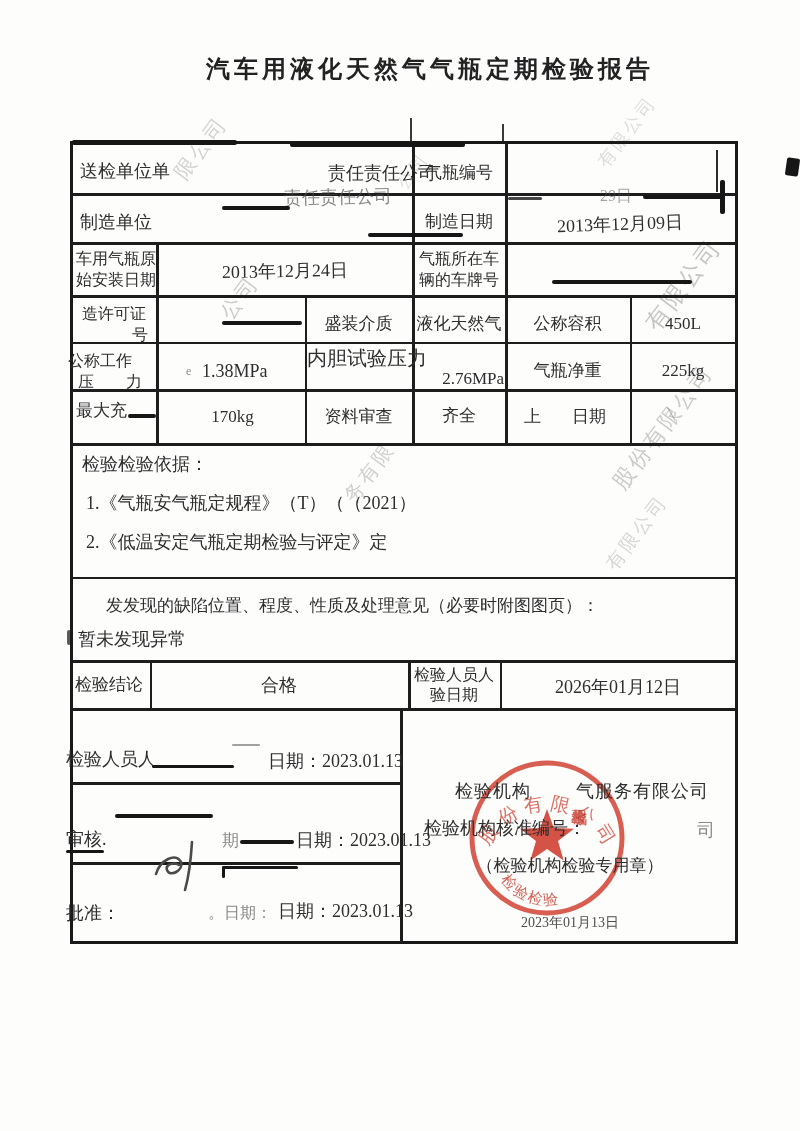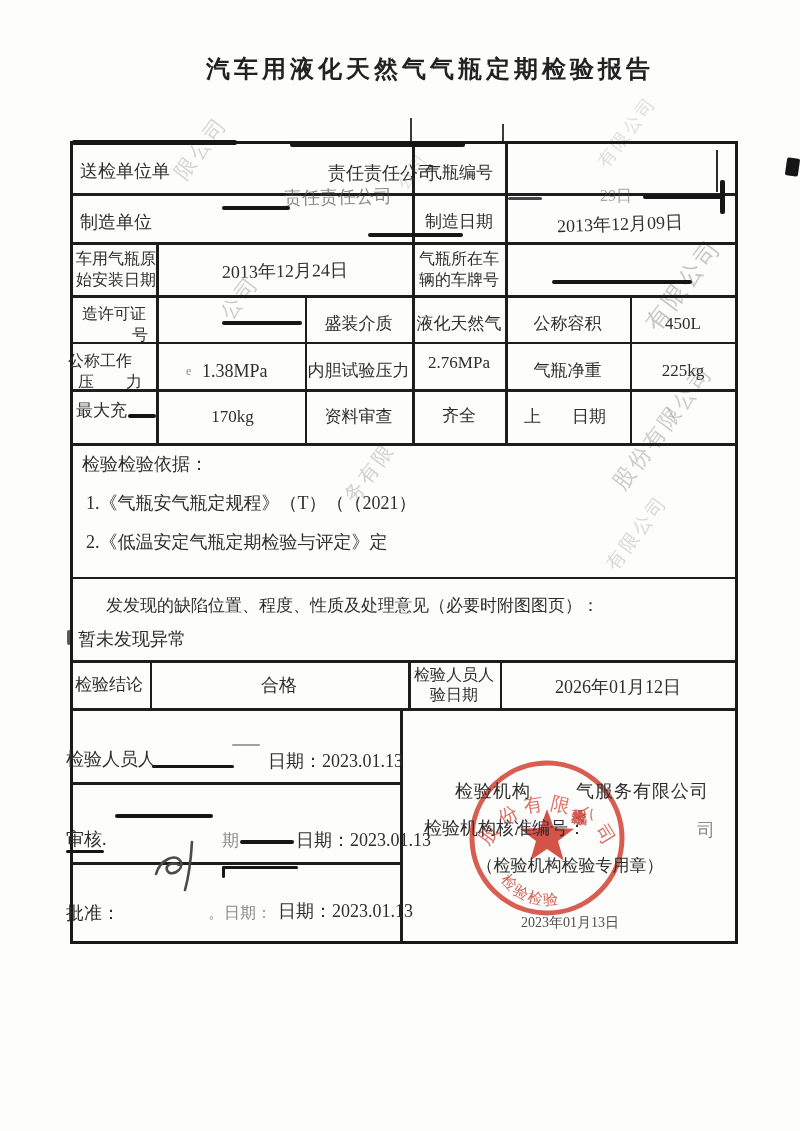--- a/index.html
+++ b/index.html
@@ -94,22 +94,22 @@
   <div class="stroke" style="left:222px;top:321px;width:80px;height:4px;"></div>
   <div class="t c" style="left:307px;top:313px;width:103px;font-size:17px;">盛装介质</div>
   <div class="t c" style="left:414px;top:313px;width:90px;font-size:17px;">液化天然气</div>
   <div class="t c" style="left:507px;top:313px;width:121px;font-size:17px;">公称容积</div>
   <div class="t c" style="left:632px;top:313px;width:102px;font-size:17px;">450L</div>
 
   <div class="t" style="left:68px;top:351px;font-size:16px;">公称工作</div>
   <div class="t" style="left:78px;top:372px;font-size:16px;">压　　力</div>
   <div class="t ghost" style="left:186px;top:364px;font-size:12px;">e</div>
   <div class="t" style="left:202px;top:360px;font-size:18px;">1.38MPa</div>
-  <div class="t c" style="left:307px;top:360px;width:103px;font-size:17px;">内胆试验压力</div>
-  <div class="t c" style="left:414px;top:352px;width:90px;font-size:17px;">2.76MPa</div>
+  <div class="t c" style="left:307px;top:346px;width:103px;font-size:20px;">内胆试验压力</div>
+  <div class="t c" style="left:414px;top:368px;width:90px;font-size:17px;text-align:right;">2.76MPa</div>
   <div class="t c" style="left:507px;top:360px;width:121px;font-size:17px;">气瓶净重</div>
   <div class="t c" style="left:632px;top:360px;width:102px;font-size:17px;">225kg</div>
 
   <div class="t" style="left:76px;top:400px;font-size:17px;">最大充</div>
   <div class="stroke" style="left:128px;top:414px;width:28px;height:4px;"></div>
   <div class="t c" style="left:160px;top:406px;width:145px;font-size:17px;">170kg</div>
   <div class="t c" style="left:307px;top:406px;width:103px;font-size:17px;">资料审查</div>
   <div class="t c" style="left:414px;top:406px;width:90px;font-size:17px;font-family:Liberation Mono, monospace;">齐全</div>
   <div class="t" style="left:524px;top:406px;font-size:17px;">上</div>
   <div class="t" style="left:572px;top:406px;font-size:17px;">日期</div>

